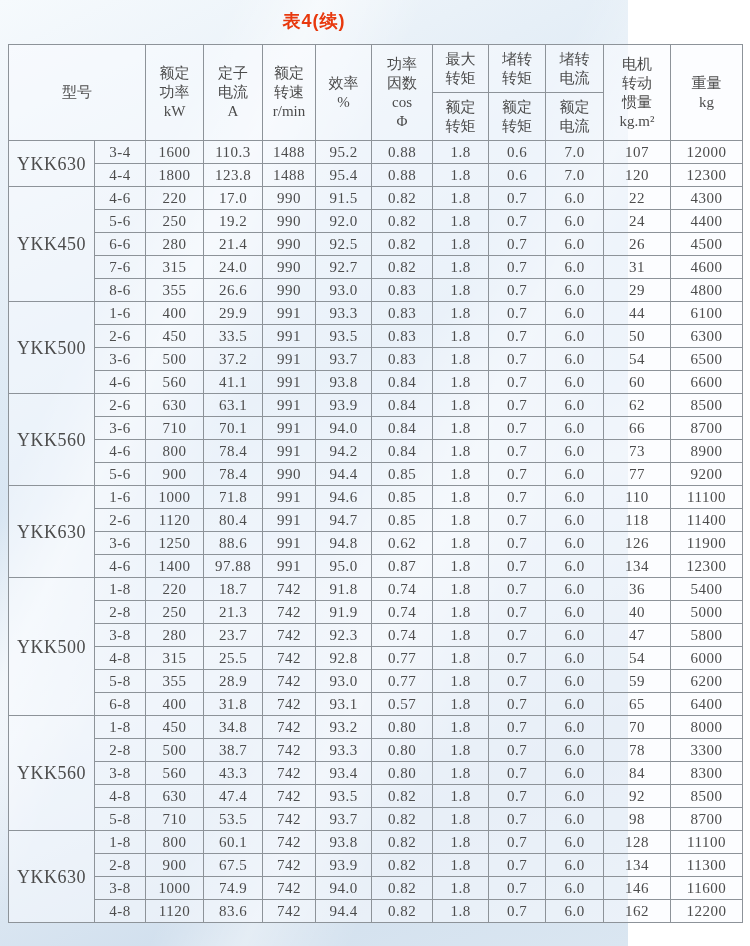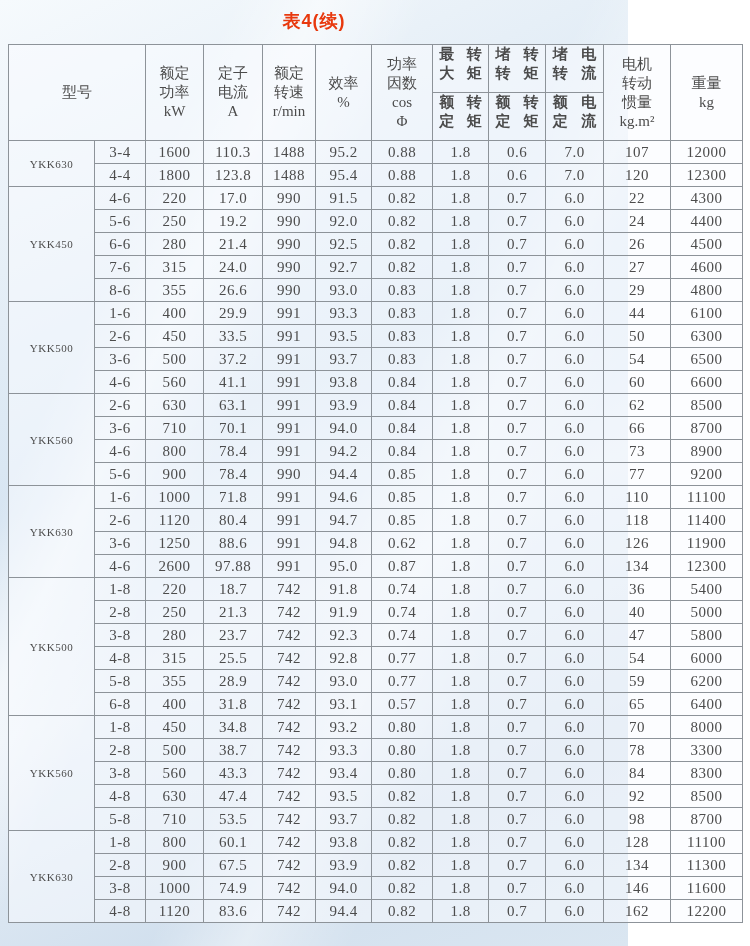--- a/index.html
+++ b/index.html
@@ -58,40 +58,40 @@
     font-size: 15px;
     line-height: 19px;
   }
   .spec td {
     height: 22px;
     line-height: 22px;
     font-size: 15px;
     letter-spacing: 0.5px;
   }
   .spec td.model-cell {
-    font-size: 11px;
+    font-size: 18px;
     letter-spacing: 0.5px;
   }
   .hdr-lines {
     display: flex;
     flex-direction: column;
     justify-content: center;
     height: 100%;
   }
   th.frac { padding: 0; }
   .frac-wrap {
     display: flex;
     flex-direction: column;
     height: 100%;
   }
   .frac-top, .frac-bottom {
     flex: 1;
     display: flex;
-    justify-content: flex-end;
-    font-weight: bold;
+    flex-direction: column;
+    justify-content: center;
   }
   .frac-top { border-bottom: 1px solid #8d9399; }
 </style>
 </head>
 <body>
 
 <div class="page">
   <div class="title">表4(续)</div>
 
   <table class="spec">
@@ -274,21 +274,21 @@
         <tr>
           <td>7-6</td>
           <td>315</td>
           <td>24.0</td>
           <td>990</td>
           <td>92.7</td>
           <td>0.82</td>
           <td>1.8</td>
           <td>0.7</td>
           <td>6.0</td>
-          <td>27</td>
+          <td>31</td>
           <td>4600</td>
         </tr>
         <tr>
           <td>8-6</td>
           <td>355</td>
           <td>26.6</td>
           <td>990</td>
           <td>93.0</td>
           <td>0.83</td>
           <td>1.8</td>
@@ -438,21 +438,21 @@
           <td>94.8</td>
           <td>0.62</td>
           <td>1.8</td>
           <td>0.7</td>
           <td>6.0</td>
           <td>126</td>
           <td>11900</td>
         </tr>
         <tr>
           <td>4-6</td>
-          <td>2600</td>
+          <td>1400</td>
           <td>97.88</td>
           <td>991</td>
           <td>95.0</td>
           <td>0.87</td>
           <td>1.8</td>
           <td>0.7</td>
           <td>6.0</td>
           <td>134</td>
           <td>12300</td>
         </tr>

